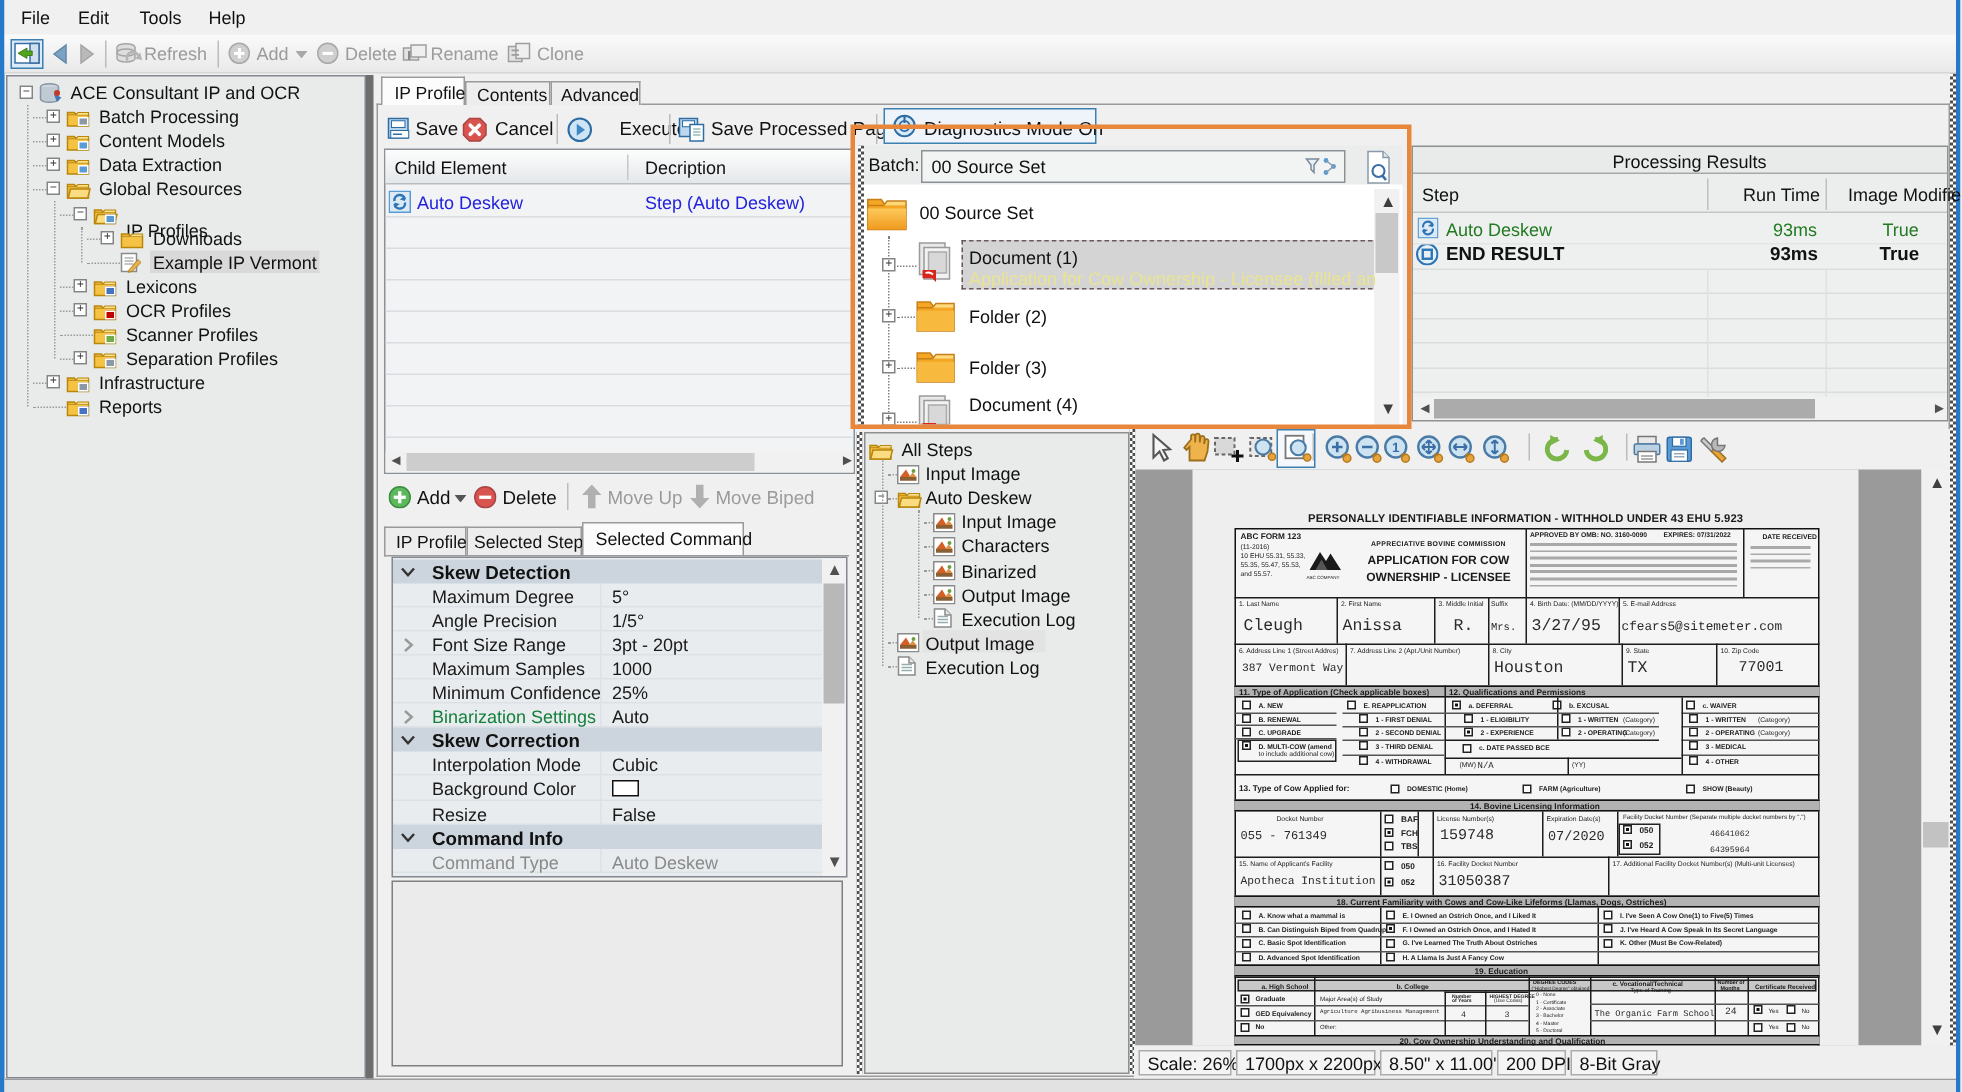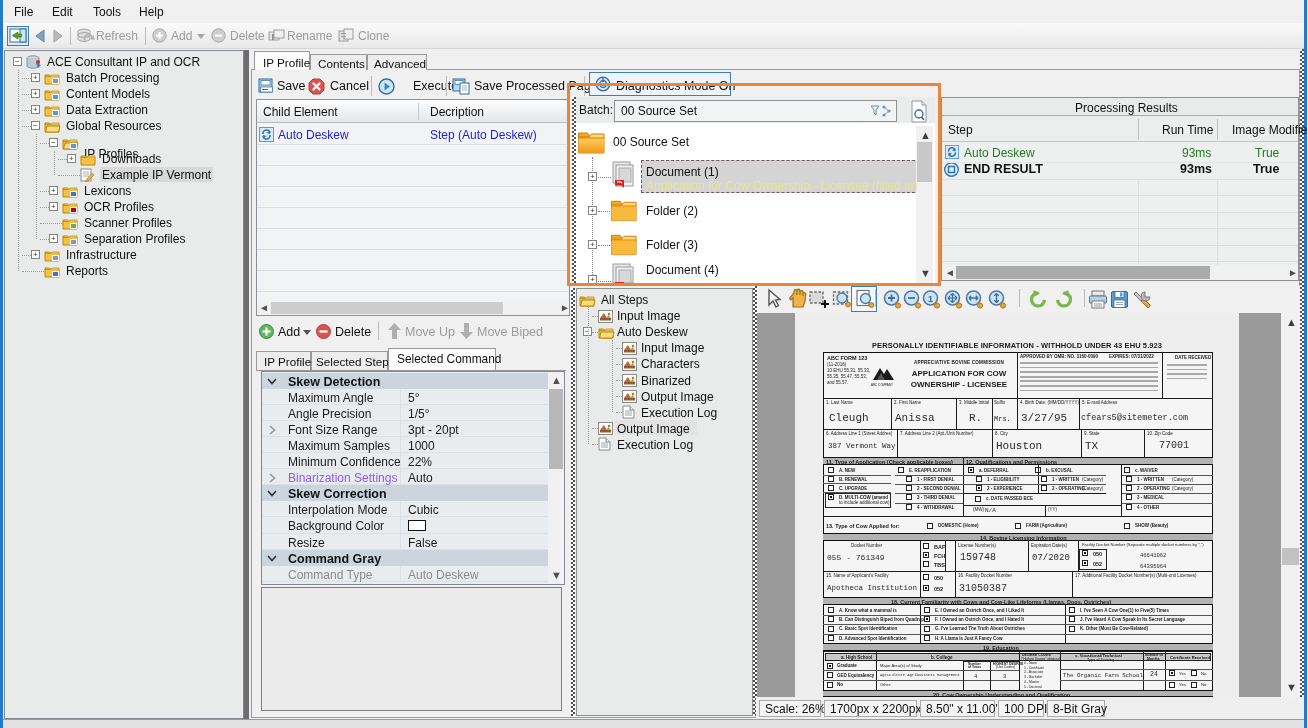--- a/index.html
+++ b/index.html
@@ -297,44 +297,44 @@
 <div class="ab" style="left:388px;top:348px;width:108px;height:23px;background:#fbfbfb;border:1px solid #9a9a9a;border-bottom:none"></div>
 <div class="tx" style="left:397px;top:354px;font-size:11.9px">Selected Command</div>
 <div class="ab" style="left:256px;top:370px;width:310px;height:1px;background:#9a9a9a"></div>
 <div class="ab" style="left:261px;top:371px;width:304px;height:214px;background:#e9ecee;border:1px solid #828790;overflow:hidden"></div>
 <div class="ab" style="left:262px;top:372.5px;width:286px;height:16.1px;background:#ccd5dd"></div>
 <div class="tx" style="left:288px;top:375.5px;font-weight:bold;font-size:12.5px">Skew Detection</div>
 <svg class="ab" style="left:267px;top:377.5px" width="10" height="7">
     <path d="M1 1 L5 5.5 L9 1" fill="none" stroke="#333" stroke-width="1.6"></path>
   </svg>
 <div class="ab" style="left:262px;top:403.70000000000005px;width:286px;height:1px;background:#dde1e5"></div>
-<div class="tx" style="left:288px;top:391.6px;color:#1a1a1a;font-size:12px">Maximum Angle</div>
+<div class="tx" style="left:288px;top:391.6px;color:#1a1a1a;font-size:12px">Maximum Degree</div>
 <div class="tx" style="left:408px;top:391.6px;color:#1a1a1a;font-size:12px">5°</div>
 <div class="ab" style="left:400px;top:388.6px;width:1px;height:16.1px;background:#dde1e5"></div>
 <div class="ab" style="left:262px;top:419.80000000000007px;width:286px;height:1px;background:#dde1e5"></div>
 <div class="tx" style="left:288px;top:407.70000000000005px;color:#1a1a1a;font-size:12px">Angle Precision</div>
 <div class="tx" style="left:408px;top:407.70000000000005px;color:#1a1a1a;font-size:12px">1/5°</div>
 <div class="ab" style="left:400px;top:404.70000000000005px;width:1px;height:16.1px;background:#dde1e5"></div>
 <div class="ab" style="left:262px;top:435.9000000000001px;width:286px;height:1px;background:#dde1e5"></div>
 <div class="tx" style="left:288px;top:423.80000000000007px;color:#1a1a1a;font-size:12px">Font Size Range</div>
 <div class="tx" style="left:408px;top:423.80000000000007px;color:#1a1a1a;font-size:12px">3pt - 20pt</div>
 <svg class="ab" style="left:269px;top:424.80000000000007px" width="7" height="10">
     <path d="M1 1 L5.5 5 L1 9" fill="none" stroke="#999" stroke-width="1.6"></path>
   </svg>
 <div class="ab" style="left:400px;top:420.80000000000007px;width:1px;height:16.1px;background:#dde1e5"></div>
 <div class="ab" style="left:262px;top:452.0000000000001px;width:286px;height:1px;background:#dde1e5"></div>
 <div class="tx" style="left:288px;top:439.9000000000001px;color:#1a1a1a;font-size:12px">Maximum Samples</div>
 <div class="tx" style="left:408px;top:439.9000000000001px;color:#1a1a1a;font-size:12px">1000</div>
 <div class="ab" style="left:400px;top:436.9000000000001px;width:1px;height:16.1px;background:#dde1e5"></div>
 <div class="ab" style="left:262px;top:468.10000000000014px;width:286px;height:1px;background:#dde1e5"></div>
 <div class="tx" style="left:288px;top:456.0000000000001px;color:#1a1a1a;font-size:12px">Minimum Confidence</div>
-<div class="tx" style="left:408px;top:456.0000000000001px;color:#1a1a1a;font-size:12px">22%</div>
+<div class="tx" style="left:408px;top:456.0000000000001px;color:#1a1a1a;font-size:12px">25%</div>
 <div class="ab" style="left:400px;top:453.0000000000001px;width:1px;height:16.1px;background:#dde1e5"></div>
 <div class="ab" style="left:262px;top:484.20000000000016px;width:286px;height:1px;background:#dde1e5"></div>
-<div class="tx" style="left:288px;top:472.10000000000014px;color:#8b5cf6;font-size:12px">Binarization Settings</div>
+<div class="tx" style="left:288px;top:472.10000000000014px;color:#15803d;font-size:12px">Binarization Settings</div>
 <div class="tx" style="left:408px;top:472.10000000000014px;color:#1a1a1a;font-size:12px">Auto</div>
 <svg class="ab" style="left:269px;top:473.10000000000014px" width="7" height="10">
     <path d="M1 1 L5.5 5 L1 9" fill="none" stroke="#999" stroke-width="1.6"></path>
   </svg>
 <div class="ab" style="left:400px;top:469.10000000000014px;width:1px;height:16.1px;background:#dde1e5"></div>
 <div class="ab" style="left:262px;top:485.20000000000016px;width:286px;height:16.1px;background:#ccd5dd"></div>
 <div class="tx" style="left:288px;top:488.20000000000016px;font-weight:bold;font-size:12.5px">Skew Correction</div>
 <svg class="ab" style="left:267px;top:490.20000000000016px" width="10" height="7">
     <path d="M1 1 L5 5.5 L9 1" fill="none" stroke="#333" stroke-width="1.6"></path>
   </svg>
@@ -344,21 +344,21 @@
 <div class="ab" style="left:400px;top:501.3000000000002px;width:1px;height:16.1px;background:#dde1e5"></div>
 <div class="ab" style="left:262px;top:532.5000000000002px;width:286px;height:1px;background:#dde1e5"></div>
 <div class="tx" style="left:288px;top:520.4000000000002px;color:#1a1a1a;font-size:12px">Background Color</div>
 <div class="ab" style="left:408px;top:519.9000000000002px;width:18px;height:11px;background:#fff;border:1.4px solid #111"></div>
 <div class="ab" style="left:400px;top:517.4000000000002px;width:1px;height:16.1px;background:#dde1e5"></div>
 <div class="ab" style="left:262px;top:548.6000000000003px;width:286px;height:1px;background:#dde1e5"></div>
 <div class="tx" style="left:288px;top:536.5000000000002px;color:#1a1a1a;font-size:12px">Resize</div>
 <div class="tx" style="left:408px;top:536.5000000000002px;color:#1a1a1a;font-size:12px">False</div>
 <div class="ab" style="left:400px;top:533.5000000000002px;width:1px;height:16.1px;background:#dde1e5"></div>
 <div class="ab" style="left:262px;top:549.6000000000003px;width:286px;height:16.1px;background:#ccd5dd"></div>
-<div class="tx" style="left:288px;top:552.6000000000003px;font-weight:bold;font-size:12.5px">Command Gray</div>
+<div class="tx" style="left:288px;top:552.6000000000003px;font-weight:bold;font-size:12.5px">Command Info</div>
 <svg class="ab" style="left:267px;top:554.6000000000003px" width="10" height="7">
     <path d="M1 1 L5 5.5 L9 1" fill="none" stroke="#333" stroke-width="1.6"></path>
   </svg>
 <div class="ab" style="left:262px;top:580.8000000000003px;width:286px;height:1px;background:#dde1e5"></div>
 <div class="tx" style="left:288px;top:568.7000000000003px;color:#8a8a8a;font-size:12px">Command Type</div>
 <div class="tx" style="left:408px;top:568.7000000000003px;color:#8a8a8a;font-size:12px">Auto Deskew</div>
 <div class="ab" style="left:400px;top:565.7000000000003px;width:1px;height:16.1px;background:#dde1e5"></div>
 <div class="scroll" style="left:548px;top:372px;width:16px;height:212px"></div>
 <div class="arr" style="left:551px;top:375px;font-size:11px">▲</div>
 <div class="arr" style="left:551px;top:570px;font-size:11px">▼</div>
@@ -553,21 +553,21 @@
 <div class="ab" style="left:1282px;top:548px;width:17px;height:17px;background:#c2c2c2"></div>
 <div class="ab" style="left:795px;top:313px;width:444px;height:384px;background:#efeeee"></div>
 <div class="ab" style="left:756px;top:697px;width:548px;height:22px;background:#efefef"></div>
 <div class="ab" style="left:759px;top:700px;width:62px;height:17px;border:1px solid #ababab;background:#f4f4f4"></div>
 <div class="tx" style="left:765px;top:703px">Scale: 26%</div>
 <div class="ab" style="left:824px;top:700px;width:93px;height:17px;border:1px solid #ababab;background:#f4f4f4"></div>
 <div class="tx" style="left:830px;top:703px">1700px x 2200px</div>
 <div class="ab" style="left:920px;top:700px;width:75px;height:17px;border:1px solid #ababab;background:#f4f4f4"></div>
 <div class="tx" style="left:926px;top:703px">8.50" x 11.00"</div>
 <div class="ab" style="left:998px;top:700px;width:46px;height:17px;border:1px solid #ababab;background:#f4f4f4"></div>
-<div class="tx" style="left:1004px;top:703px">100 DPI</div>
+<div class="tx" style="left:1004px;top:703px">200 DPI</div>
 <div class="ab" style="left:1047px;top:700px;width:58px;height:17px;border:1px solid #ababab;background:#f4f4f4"></div>
 <div class="tx" style="left:1053px;top:703px">8-Bit Gray</div>
 <div class="ab" style="left:795px;top:313px;width:444px;height:384px;overflow:hidden" id="page">
 <div class="tx" style="left:77px;top:29px;font-size:7.5px;font-weight:bold;letter-spacing:0.1px;color:#1a1a1a">PERSONALLY IDENTIFIABLE INFORMATION - WITHHOLD UNDER 43 EHU 5.923</div>
 <div class="ab" style="left:28px;top:39px;width:390px;height:346px;border:1.5px solid #111;background:#f6f5f5" id="form"></div>
 <div class="ab" style="left:28px;top:39px;width:390px;height:346px">
 <div class="vline" style="left:194px;top:0;height:46px"></div>
 <div class="vline" style="left:339px;top:0;height:46px"></div>
 <div class="hline" style="left:0;top:46px;width:390px"></div>
 <div class="fl" style="left:4px;top:4px;font-weight:bold;font-size:5.5px">ABC FORM 123</div>

